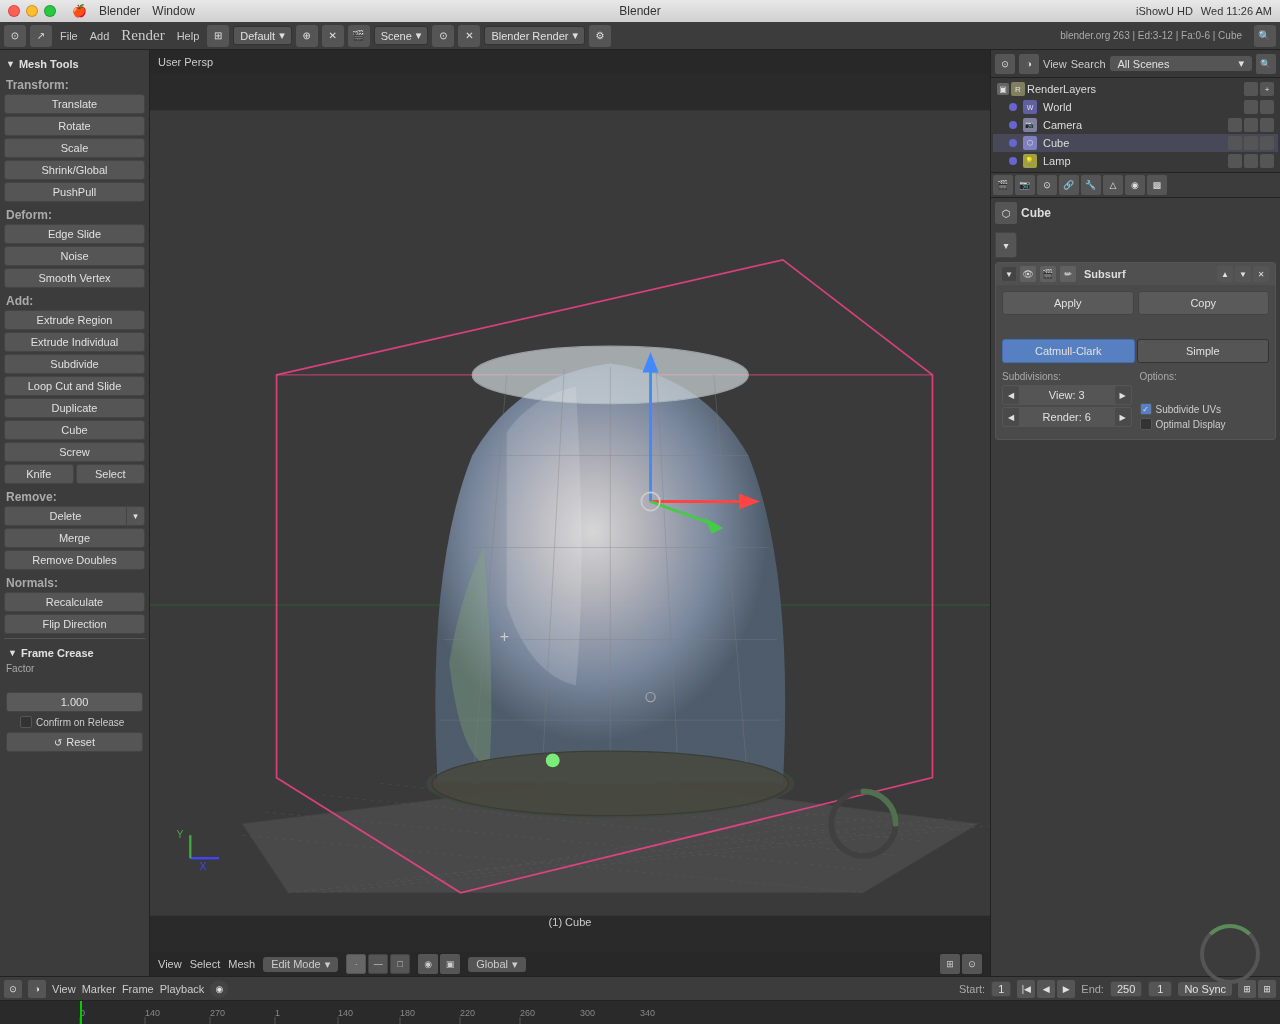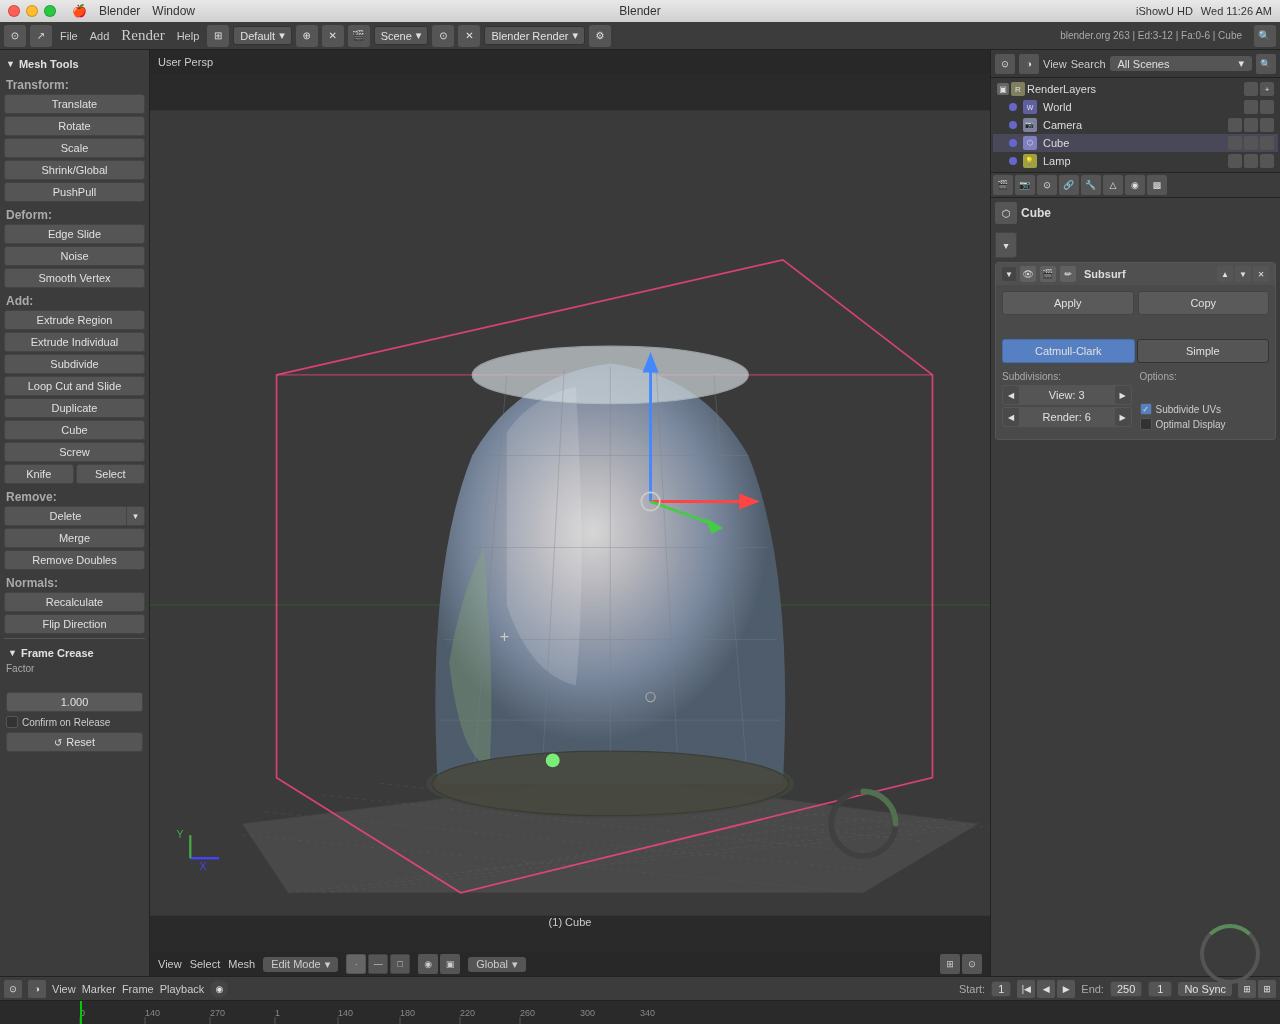--- a/index.html
+++ b/index.html
@@ -200,21 +200,21 @@
       border-radius: 3px;
       color: #e0e0e0;
       font-size: 11px;
       padding: 3px 6px;
       text-align: center;
     }
     .confirm-row {
       display: flex;
       align-items: center;
       gap: 4px;
-      margin: 4px 0;
+      margin: 4px 14px;
       font-size: 10px;
       color: #ccc;
     }
     .reset-btn {
       display: flex;
       align-items: center;
       gap: 4px;
       background: #555;
       border: 1px solid #444;
       border-radius: 3px;

